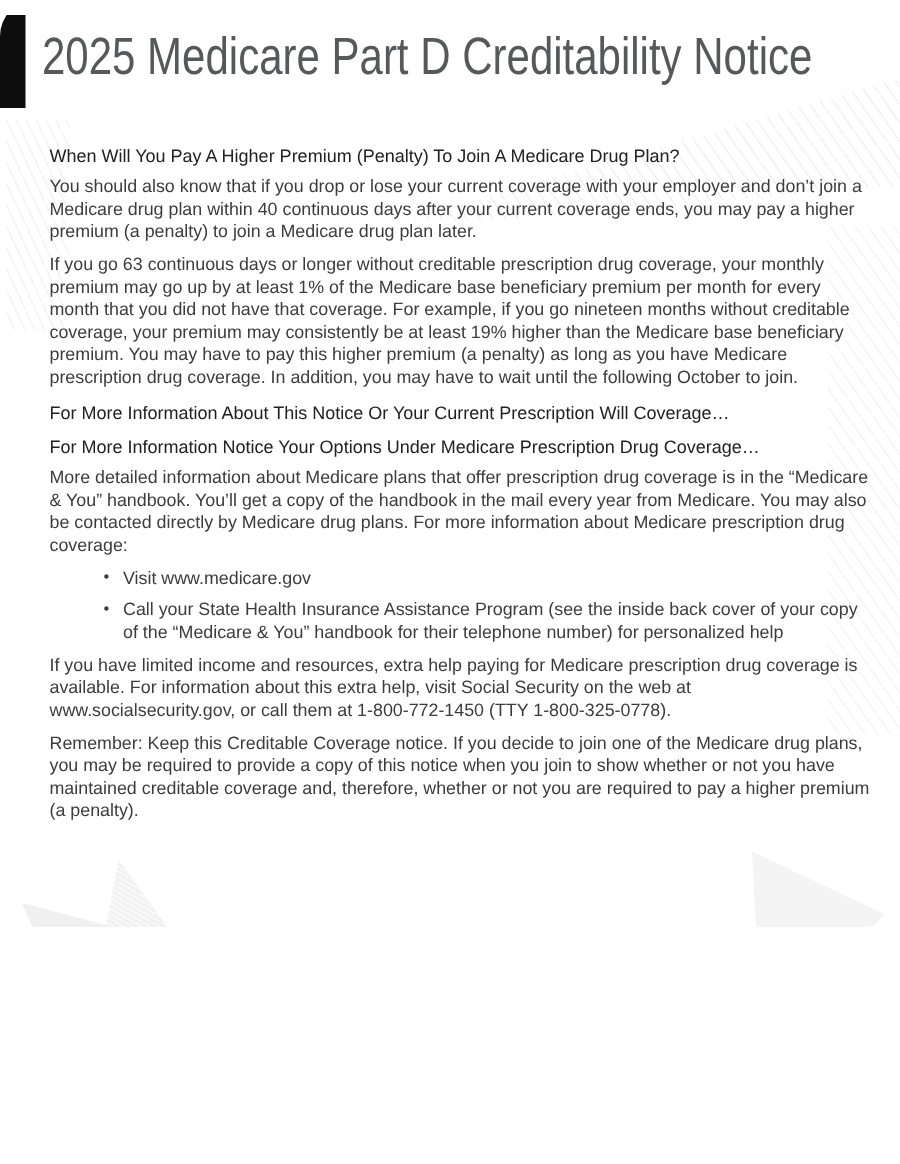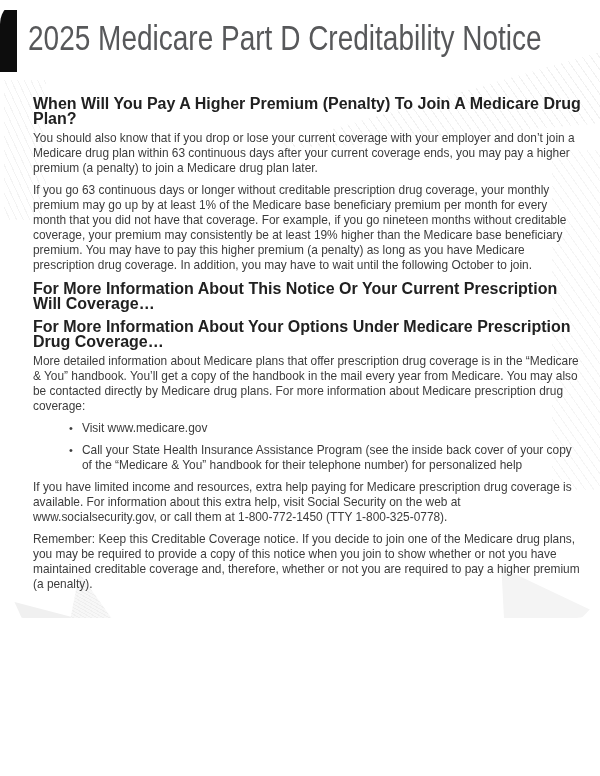--- a/index.html
+++ b/index.html
@@ -77,22 +77,22 @@
   
   .content {
     position: absolute;
     left: 33px; top: 92px;
     width: 548px;
     font-size: 11.9px;
     line-height: 15px;
     color: #3c3c3c;
   }
   .content h2 {
-    font-size: 16px;
-    font-weight: bold;
+    font-size: 12px;
+    font-weight: normal;
     color: #212121;
     margin: 9px 0 5px 0;
     line-height: 14.5px;
   }
   .content h2:first-child { margin-top: 5px; }
   .content p { margin: 0 0 7px 0; }
   .content ul {
     list-style: none;
     margin: 2px 0 7px 0;
     padding-left: 49px;
@@ -140,26 +140,26 @@
   <div class="decor triangle-bl-small"></div>
   <div class="decor triangle-bl-large"></div>
   <div class="decor triangle-br"></div>
 
   <div class="accent-block"></div>
   <h1 class="page-title">2025 Medicare Part D Creditability Notice</h1>
 
   <div class="content">
 
     <h2>When Will You Pay A Higher Premium (Penalty) To Join A Medicare Drug Plan?</h2>
-    <p>You should also know that if you drop or lose your current coverage with your employer and don’t join a Medicare drug plan within 63 continuous days after your current coverage ends, you may pay a higher premium (a penalty) to join a Medicare drug plan later.</p>
+    <p>You should also know that if you drop or lose your current coverage with your employer and don’t join a Medicare drug plan within 40 continuous days after your current coverage ends, you may pay a higher premium (a penalty) to join a Medicare drug plan later.</p>
     <p>If you go 63 continuous days or longer without creditable prescription drug coverage, your monthly premium may go up by at least 1% of the Medicare base beneficiary premium per month for every month that you did not have that coverage. For example, if you go nineteen  months without creditable coverage, your premium may consistently be at least 19% higher than the Medicare base beneficiary premium. You may have to pay this higher premium (a penalty) as long as you have Medicare prescription drug coverage. In addition, you may have  to wait until the following October to join.</p>
 
     <h2>For More Information About This Notice Or Your Current Prescription Will Coverage…</h2>
 
-    <h2>For More Information About Your Options Under Medicare Prescription Drug Coverage…</h2>
+    <h2>For More Information Notice Your Options Under Medicare Prescription Drug Coverage…</h2>
     <p>More detailed information about Medicare plans that offer prescription drug coverage is in the “Medicare &amp; You” handbook. You’ll get a copy of the handbook in the mail every year from  Medicare. You may also be contacted directly by Medicare drug plans. For more information about Medicare prescription drug coverage:</p>
 
     <ul>
       <li>Visit www.medicare.gov</li>
       <li>Call your State Health Insurance Assistance Program (see the inside back cover of your copy of the “Medicare &amp; You” handbook for their telephone number) for personalized help</li>
     </ul>
 
     <p>If you have limited income and resources, extra help paying for Medicare prescription drug coverage is available. For information about this extra help, visit Social Security on the web at www.socialsecurity.gov, or call them at 1-800-772-1450 (TTY 1-800-325-0778).</p>
     <p>Remember: Keep this Creditable Coverage notice. If you decide to join one of the Medicare drug plans, you may be required to provide a copy of this notice when you join to show whether or not you have maintained creditable coverage and, therefore, whether or not you are required to pay a higher premium (a penalty).</p>
 

